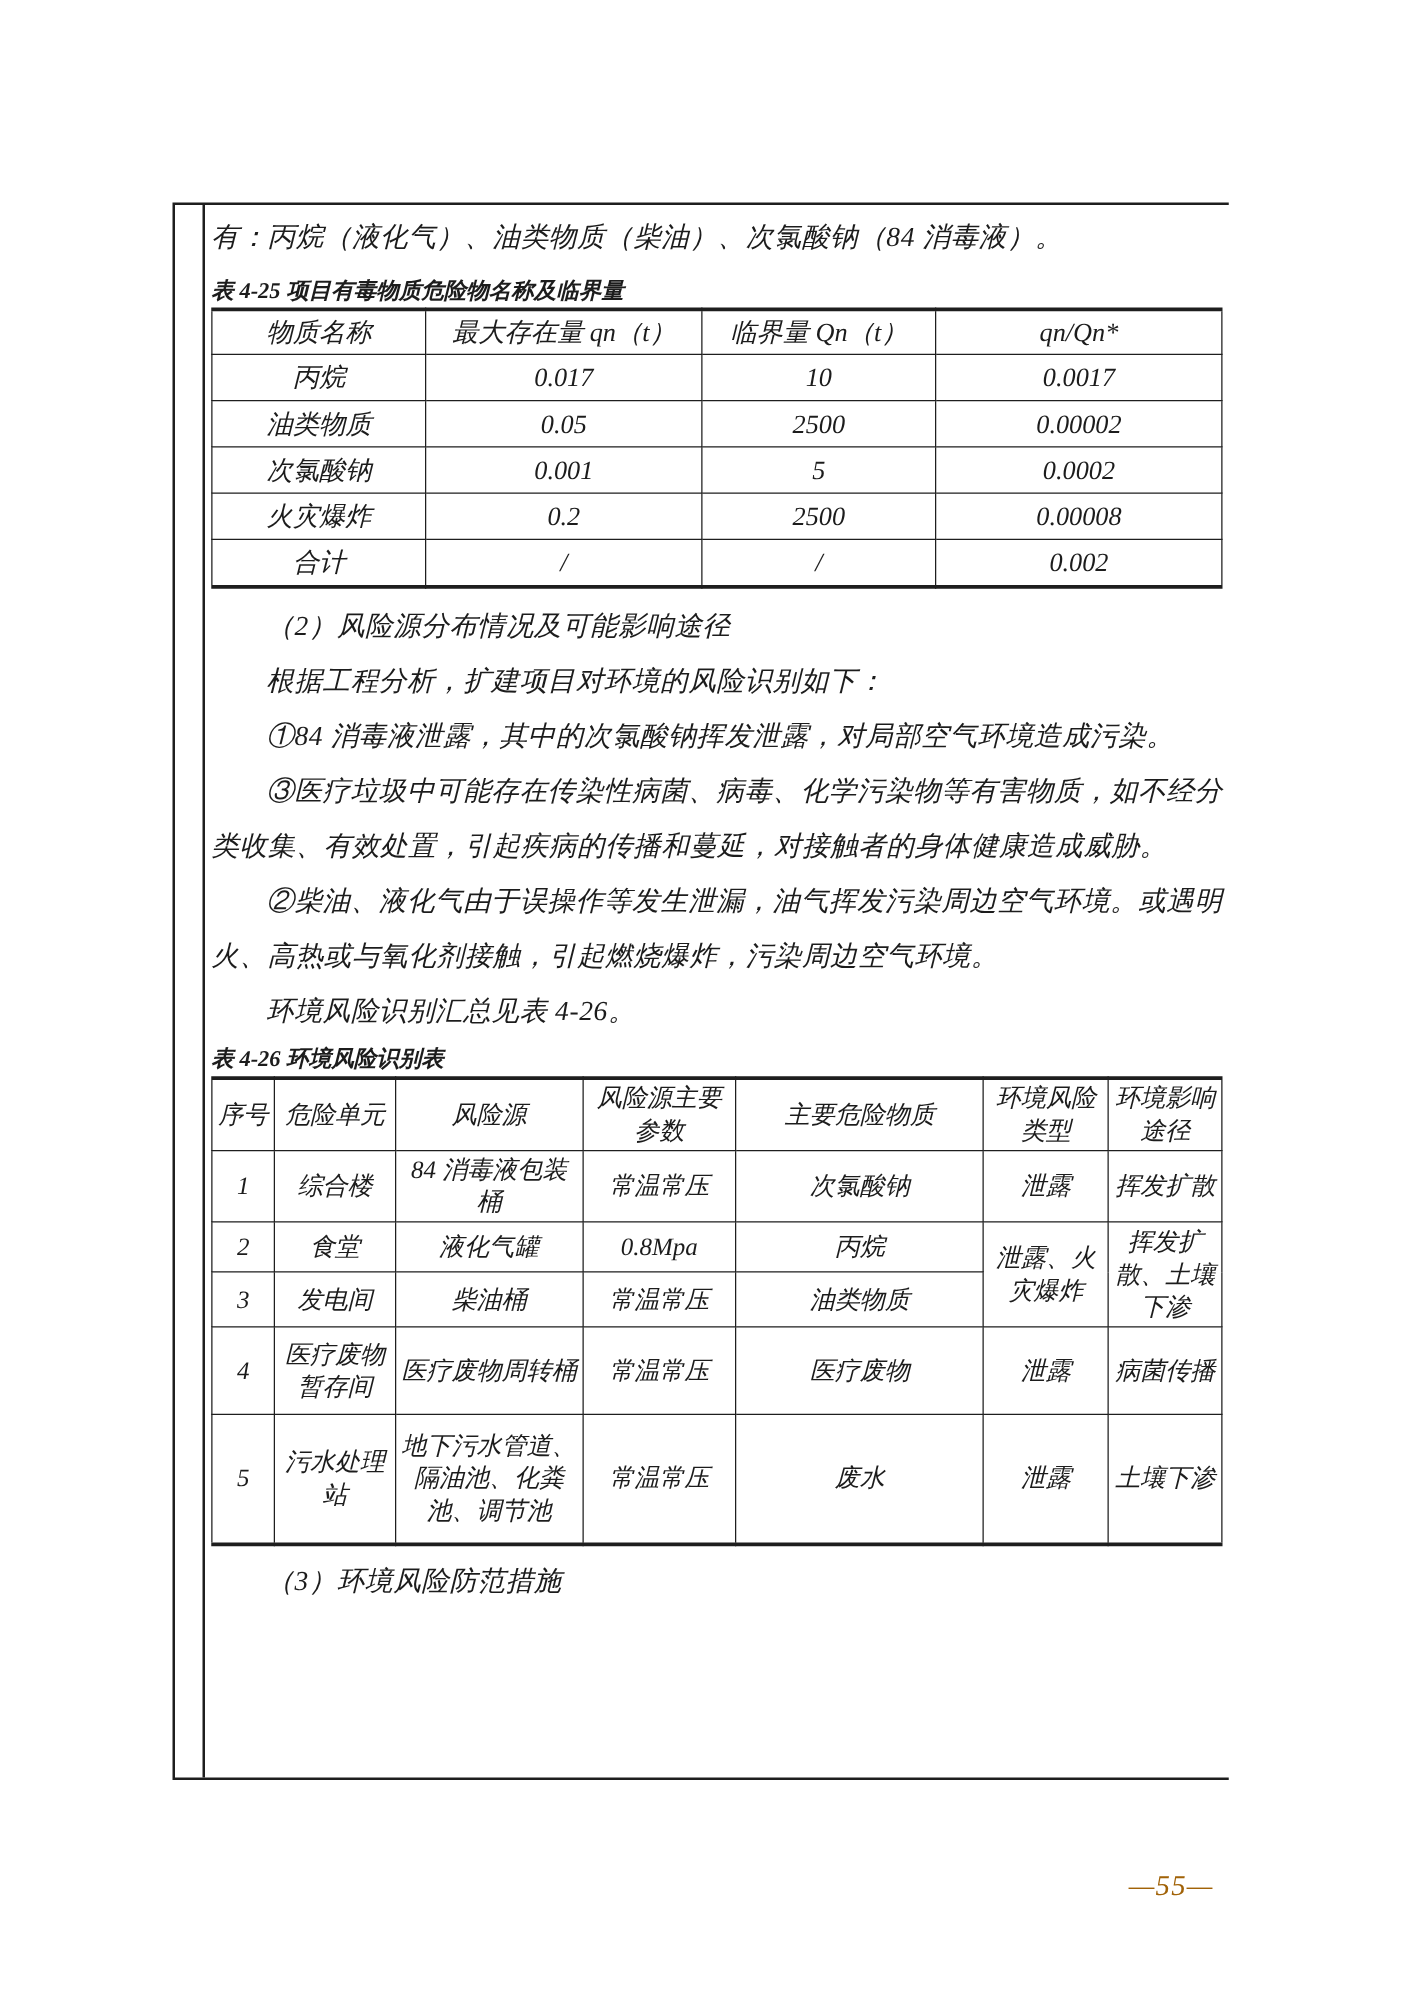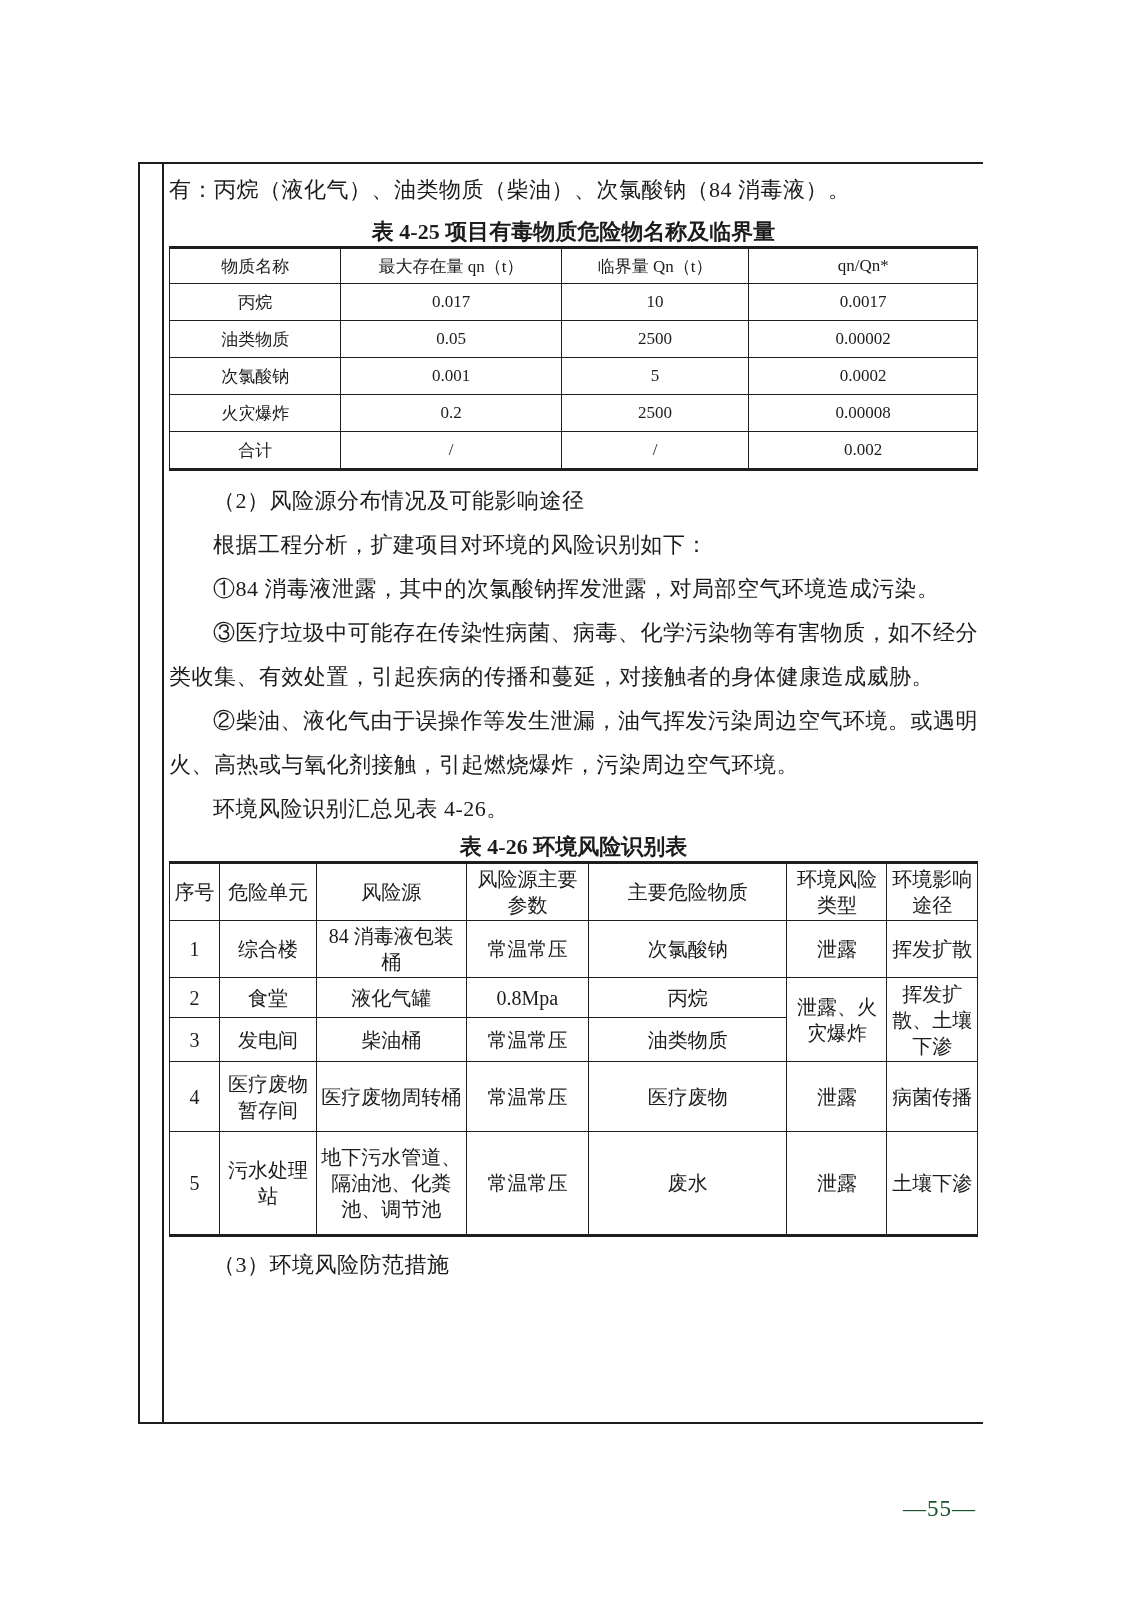--- a/index.html
+++ b/index.html
@@ -8,20 +8,21 @@
     background: #ffffff;
     font-family: "Liberation Serif", "DejaVu Serif", serif;
     color: #1c1c1c;
   }
   .page {
     position: relative;
     width: 983px;
     height: 1600px;
     background: #ffffff;
     overflow: hidden;
+    font-style: italic;
   }
   .frame {
     position: absolute;
     left: 138px;
     top: 162px;
     width: 854px;
     height: 1262px;
     border: 2px solid #1e1e1e;
     box-sizing: border-box;
     display: flex;
@@ -41,33 +42,32 @@
   .para {
     margin: 0;
     font-size: 22px;
     line-height: 44px;
     text-align: justify;
     letter-spacing: 0.5px;
   }
   .ind { text-indent: 2em; }
   .tbl-title {
     font-weight: 700;
-    font-size: 22px;
+    font-size: 18px;
     line-height: 28px;
-    text-align: center;
   }
   .title1 { margin-top: 6px; }
   .title2 { margin-top: 2px; }
   table {
     width: 100%;
     border-collapse: collapse;
     table-layout: fixed;
   }
   .t1 {
-    font-size: 17px;
+    font-size: 21px;
     border-top: 3px solid #1e1e1e;
     border-bottom: 3px solid #1e1e1e;
   }
   .t1 td, .t1 th {
     border: 1.5px solid #1e1e1e;
     text-align: center;
     vertical-align: middle;
     font-weight: 400;
     padding: 0 4px;
     height: 36px;
@@ -94,21 +94,21 @@
   .t2 tr.r3   { height: 44px; }
   .t2 tr.r4   { height: 70px; }
   .t2 tr.r5   { height: 104px; }
   .p-after-table { margin-top: 8px; }
   .p-last { margin-top: 10px; line-height: 36px; }
   .footer {
     position: absolute;
     left: 903px;
     top: 1496px;
     font-size: 23px;
-    color: #14532d;
+    color: #a16207;
     letter-spacing: 1px;
   }
 </style>
 </head>
 <body>
 
 <div class="page">
   <div class="frame">
     <div class="gutter"></div>
     <div class="content">

